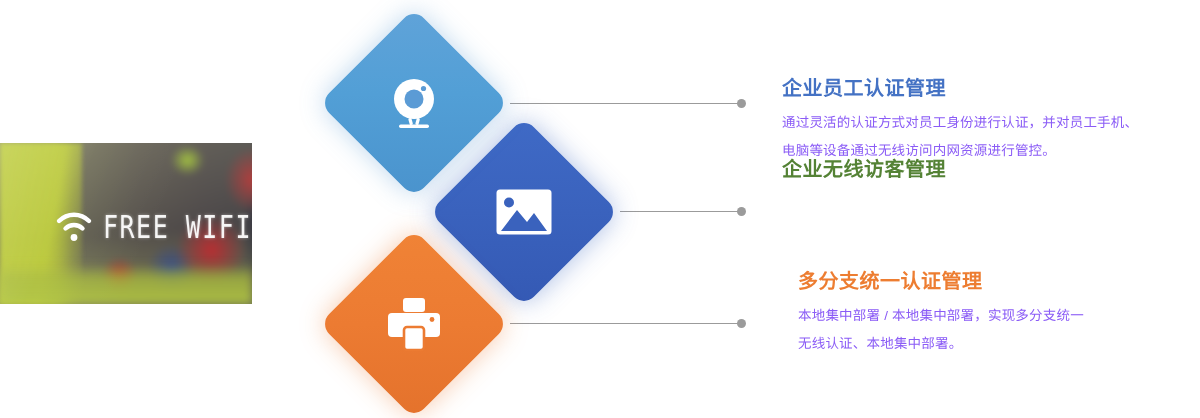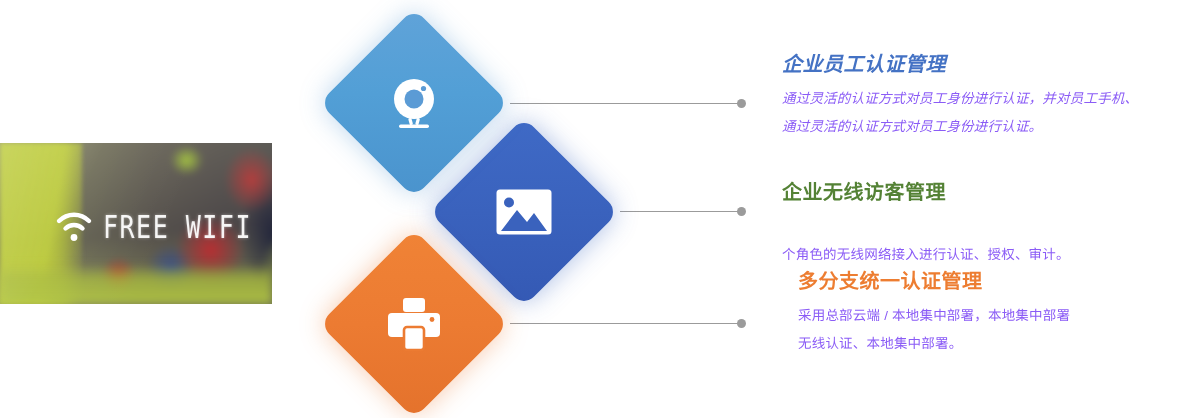--- a/index.html
+++ b/index.html
@@ -15,21 +15,21 @@
     overflow: hidden;
     font-family: "Liberation Sans", "DejaVu Sans", sans-serif;
     -webkit-font-smoothing: antialiased;
   }
 
   
   .photo {
     position: absolute;
     left: 0px;
     top: 143px;
-    width: 272px;
+    width: 252px;
     height: 161px;
     overflow: hidden;
     background: #6a6a62;
   }
   .photo-bg {
     position: absolute;
     inset: 0;
     background:
       radial-gradient(ellipse 70px 55px at 300px 120px, rgba(196,215,80,.95) 0%, rgba(196,215,80,0) 70%),
       radial-gradient(ellipse 45px 45px at 205px 105px, rgba(200,40,45,.85) 0%, rgba(160,30,35,0) 72%),
@@ -147,22 +147,22 @@
   .c3 { left: 510px; top: 323px; width: 232px; }
 
   
   .blocks {
     position: absolute;
     left: 782px;
     top: 0;
     width: 410px;
   }
   .block { position: absolute; width: 410px; }
-  .b1 { top: 52px; font-style: italic; }
-  .b2 { top: 180px; }
+  .b1 { top: 76px; }
+  .b2 { top: 157px; }
   .b3 { top: 269px; margin-left: 16px; }
 
   .block h3 {
     margin: 0 0 9px 0;
     font-size: 20px;
     font-weight: bold;
     letter-spacing: .5px;
     line-height: 1.2;
   }
   .b1 h3 { color: #4472c4; }
@@ -243,32 +243,31 @@
 <div class="connector c3">
   <span class="dot"></span>
 </div>
 
 <div class="blocks">
 
   <div class="block b1">
     <h3>企业员工认证管理</h3>
     <p>
       <span>通过灵活的认证方式对员工身份进行认证，并对员工手机、</span><br>
-      <span>通过灵活的认证方式对员工身份进行认证。</span>
+      <span>电脑等设备通过无线访问内网资源进行管控。</span>
     </p>
   </div>
 
   <div class="block b2">
     <h3>企业无线访客管理</h3>
     <p>
       <br>
-      <span>个角色的无线网络接入进行认证、授权、审计。</span>
     </p>
   </div>
 
   <div class="block b3">
     <h3>多分支统一认证管理</h3>
     <p>
-      <span>采用总部云端 / 本地集中部署，本地集中部署</span><br>
+      <span>本地集中部署 / 本地集中部署，实现多分支统一</span><br>
       <span>无线认证、本地集中部署。</span>
     </p>
   </div>
 </div>
 
 </body></html>

